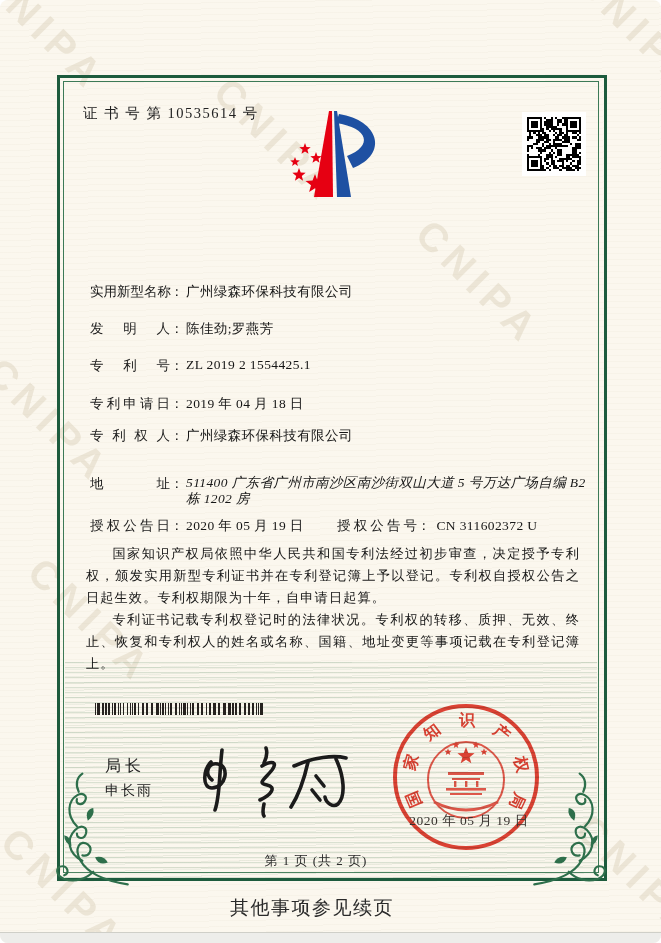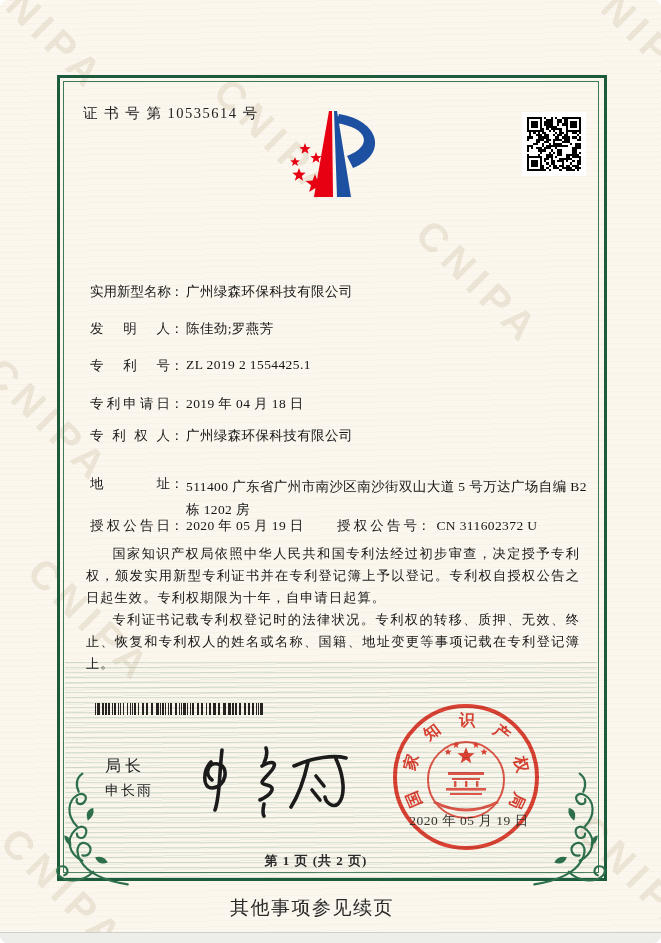--- a/index.html
+++ b/index.html
@@ -27,37 +27,37 @@
   .qr{position:absolute;left:522px;top:112px;width:54px;height:54px;background:#fff;padding:5px;}
   .title{
     position:absolute;left:0;right:0;top:203px;text-align:center;
     font-size:30px;font-weight:700;letter-spacing:9px;color:#141414;
   }
   .rows{position:absolute;left:90px;top:283px;width:512px;font-size:13.5px;}
   .frow{position:absolute;left:0;display:flex;align-items:flex-start;white-space:nowrap;}
   .flabel{display:inline-block;width:80px;text-align:justify;text-align-last:justify;color:#1c1c1c;}
   .fcolon{display:inline-block;width:16px;}
   .fvalue{letter-spacing:0.4px;color:#161616;}
-  .fvalue-wrap{white-space:normal;width:402px;line-height:23px;}
+  .fvalue-wrap{white-space:normal;width:402px;line-height:16px;font-style:italic;}
   .grant-left{width:247px;display:flex;}
   .paras{
     position:absolute;left:86px;top:543px;width:494px;
     font-size:13.2px;line-height:22px;letter-spacing:1.1px;text-align:justify;color:#161616;
   }
   .paras p{margin:0;text-indent:2em;}
   .barcode{position:absolute;left:95px;top:703px;width:168px;height:12px;}
   .signer-title{position:absolute;left:105px;top:756px;font-size:16px;letter-spacing:4px;color:#222;}
   .signer-name{position:absolute;left:105px;top:782px;font-size:14px;letter-spacing:2px;color:#222;}
   .signature{position:absolute;left:196px;top:738px;width:160px;height:80px;}
   .seal{position:absolute;left:389px;top:700px;width:154px;height:154px;opacity:0.93;mix-blend-mode:multiply;}
   .seal-date{
     position:absolute;left:402px;top:812px;width:134px;text-align:center;
     font-size:13.5px;letter-spacing:0.5px;color:#38332f;z-index:5;
   }
-  .page-no{position:absolute;left:0;width:632px;top:852px;text-align:center;font-size:13px;letter-spacing:1px;color:#2a2a2a;font-weight:bold;}
+  .page-no{position:absolute;left:0;width:632px;top:852px;text-align:center;font-size:13px;letter-spacing:1px;color:#2a2a2a;}
   .cont-note{position:absolute;left:0;width:624px;top:895px;text-align:center;font-size:19px;letter-spacing:1.5px;color:#2a2a2a;}
   .ornament{position:absolute;width:92px;height:118px;}
   .ornament.left{left:40px;top:770px;}
   .ornament.right{left:530px;top:770px;transform:scaleX(-1);}
   .scan-edge{position:absolute;left:0;right:0;top:932px;height:11px;background:#ededea;border-top:1px solid #cfcfc8;}
 </style>
 </head>
 <body>
 
 <div class="page">

